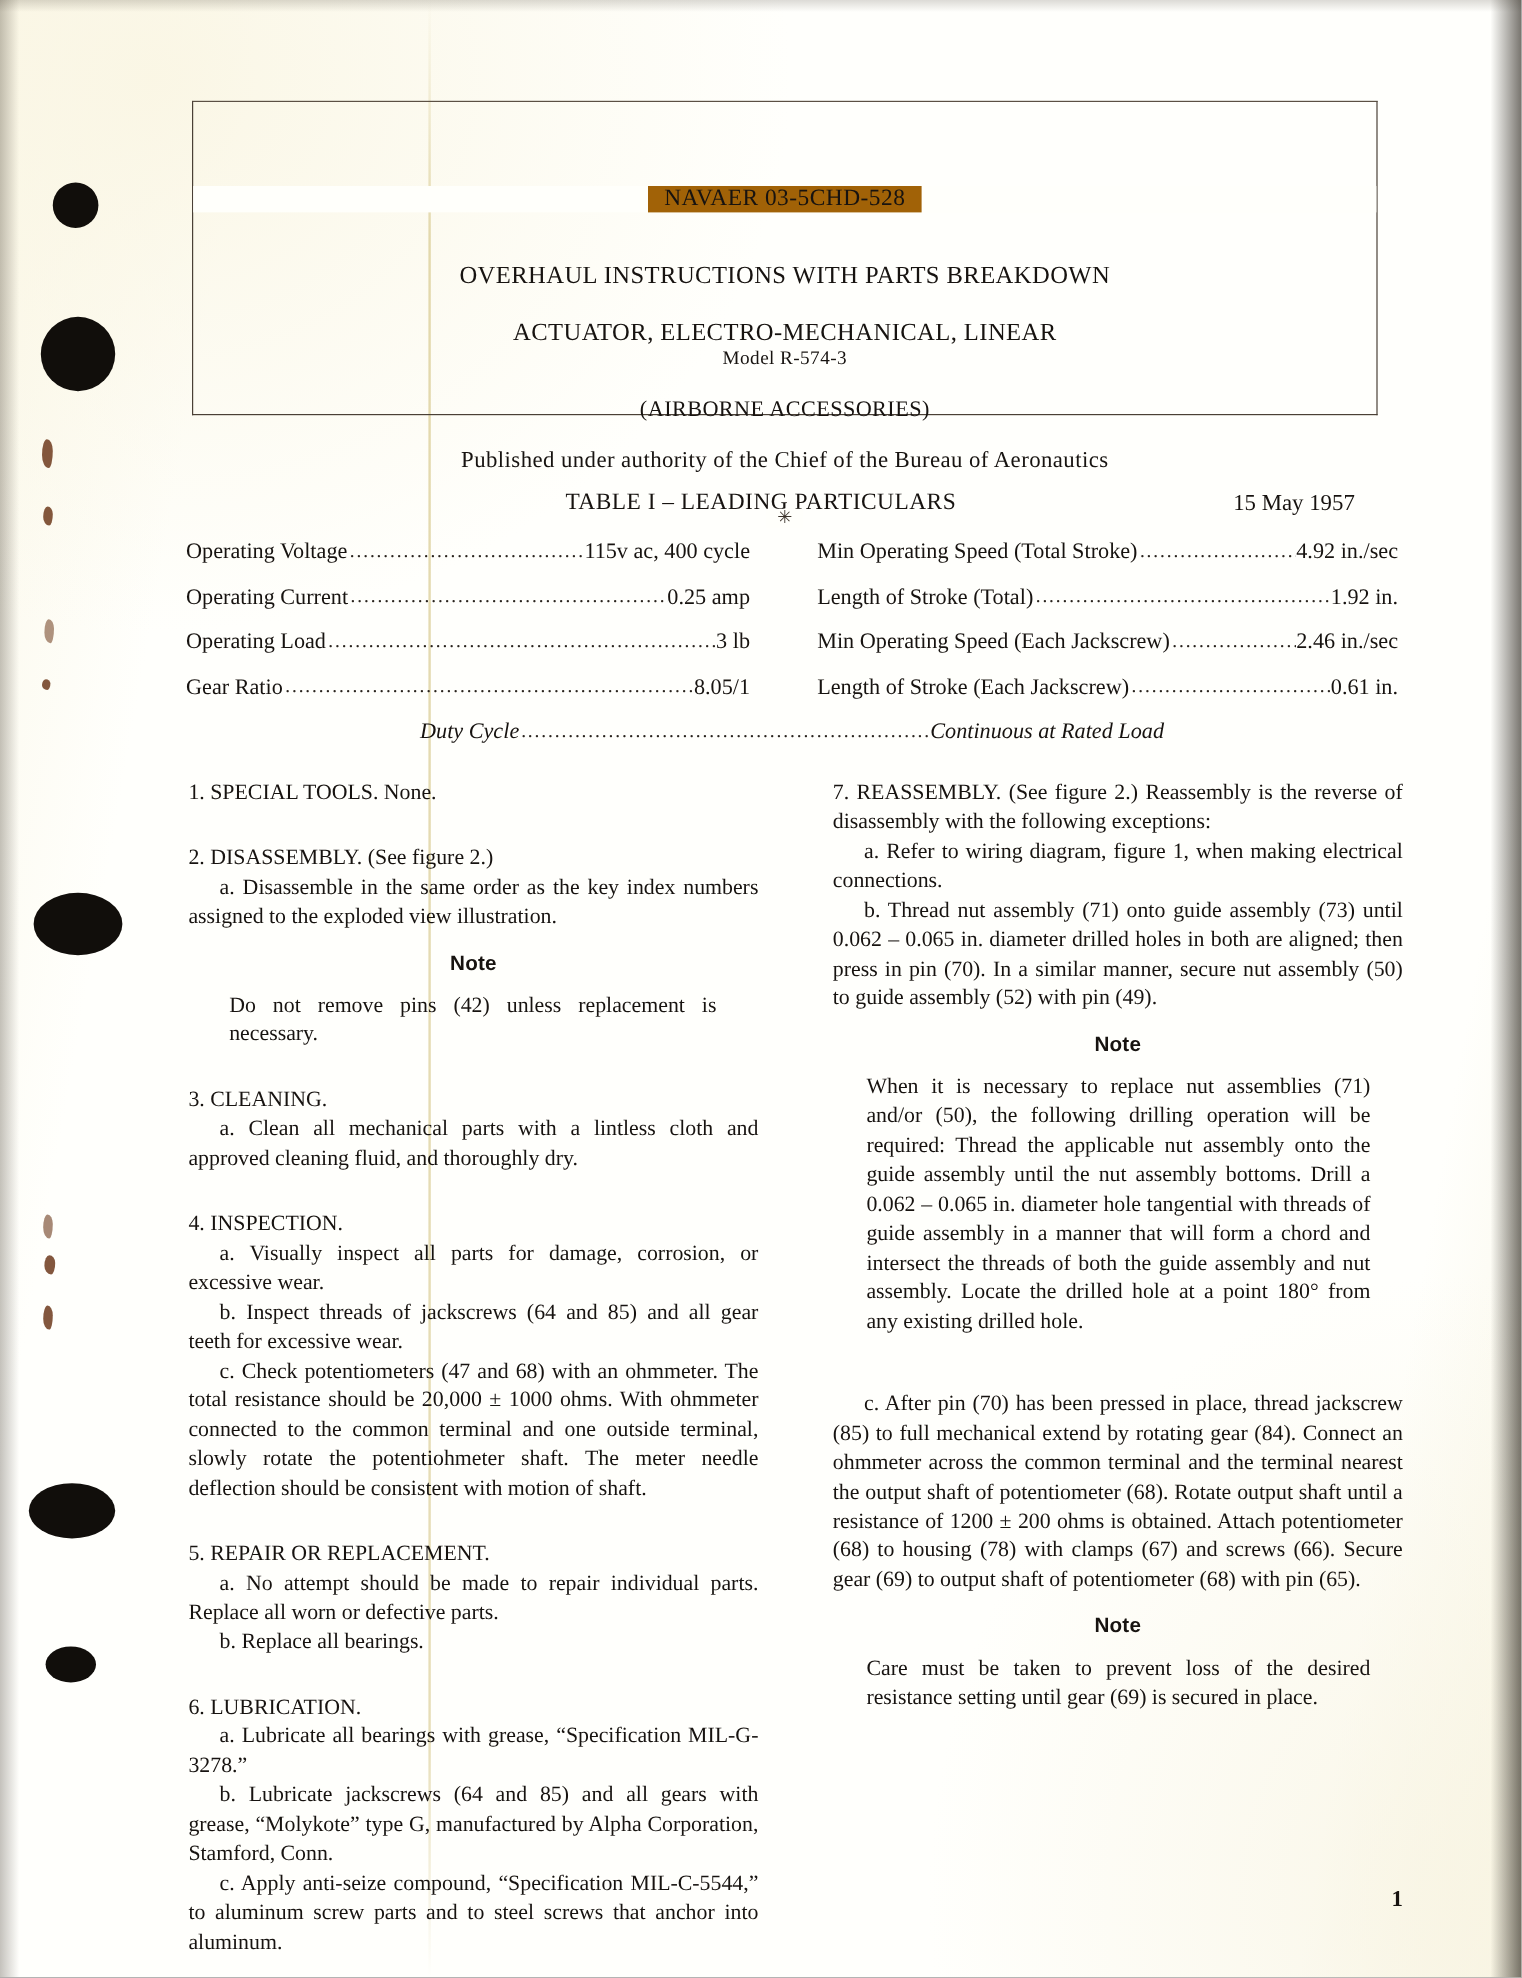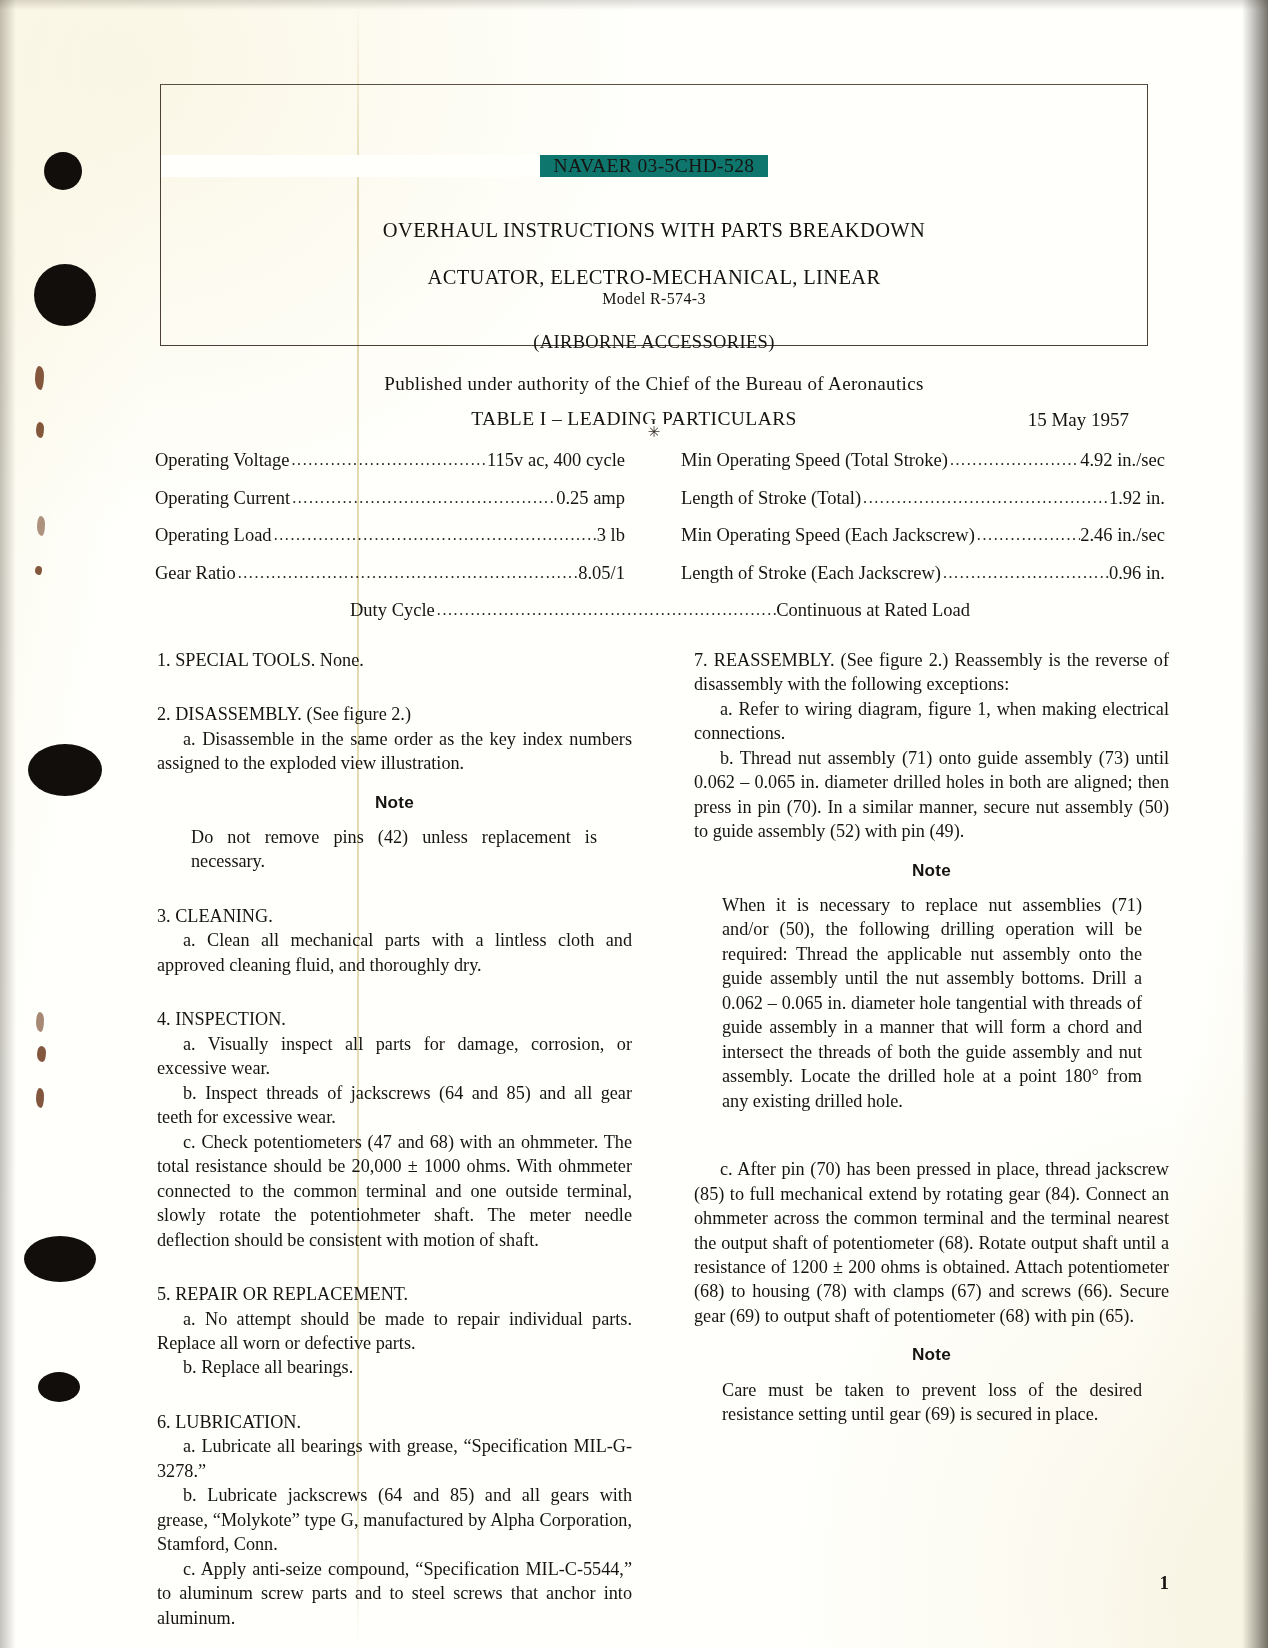--- a/index.html
+++ b/index.html
@@ -80,21 +80,21 @@
     position: absolute;
     left: 0; right: 0;
     top: 70px;
     text-align: center;
     font-size: 19.5px;
     letter-spacing: 0.4px;
     background: #fffffb;
     z-index: 4;
   }
   .doc-number span {
-    background: #0f766e;
+    background: #a16207;
     padding: 0 14px;
     display: inline-block;
   }
   .hdr-line {
     position: absolute;
     left: 0; right: 0;
     text-align: center;
     letter-spacing: 0.35px;
   }
   .hdr-title   { top: 134px; font-size: 20.5px; }
@@ -159,20 +159,21 @@
     padding: 0 2px;
     position: relative;
     top: -1px;
   }
   .pc-val { flex: 0 0 auto; text-align: right; }
   .duty-row {
     display: flex;
     justify-content: center;
     margin-top: 6px;
     font-size: 18.5px;
+    font-style: italic;
   }
   .duty-inner {
     display: flex;
     align-items: baseline;
     width: 620px;
   }
   .duty-inner .pc-dots { letter-spacing: 1.6px; }
   
   .cols {
     position: absolute;
@@ -309,21 +310,21 @@
 
     <div class="prow">
       <div class="pcell left">
         <span class="pc-label">Gear Ratio</span>
         <span class="pc-dots">..............................................................................................</span>
         <span class="pc-val">8.05/1</span>
       </div>
       <div class="pcell right">
         <span class="pc-label">Length of Stroke (Each Jackscrew)</span>
         <span class="pc-dots">..............................................................................................</span>
-        <span class="pc-val">0.96 in.</span>
+        <span class="pc-val">0.61 in.</span>
       </div>
     </div>
 
     <div class="duty-row">
       <div class="duty-inner">
         <span class="pc-label">Duty Cycle</span>
         <span class="pc-dots">..............................................................................................</span>
         <span class="pc-val">Continuous at Rated Load</span>
       </div>
     </div>

